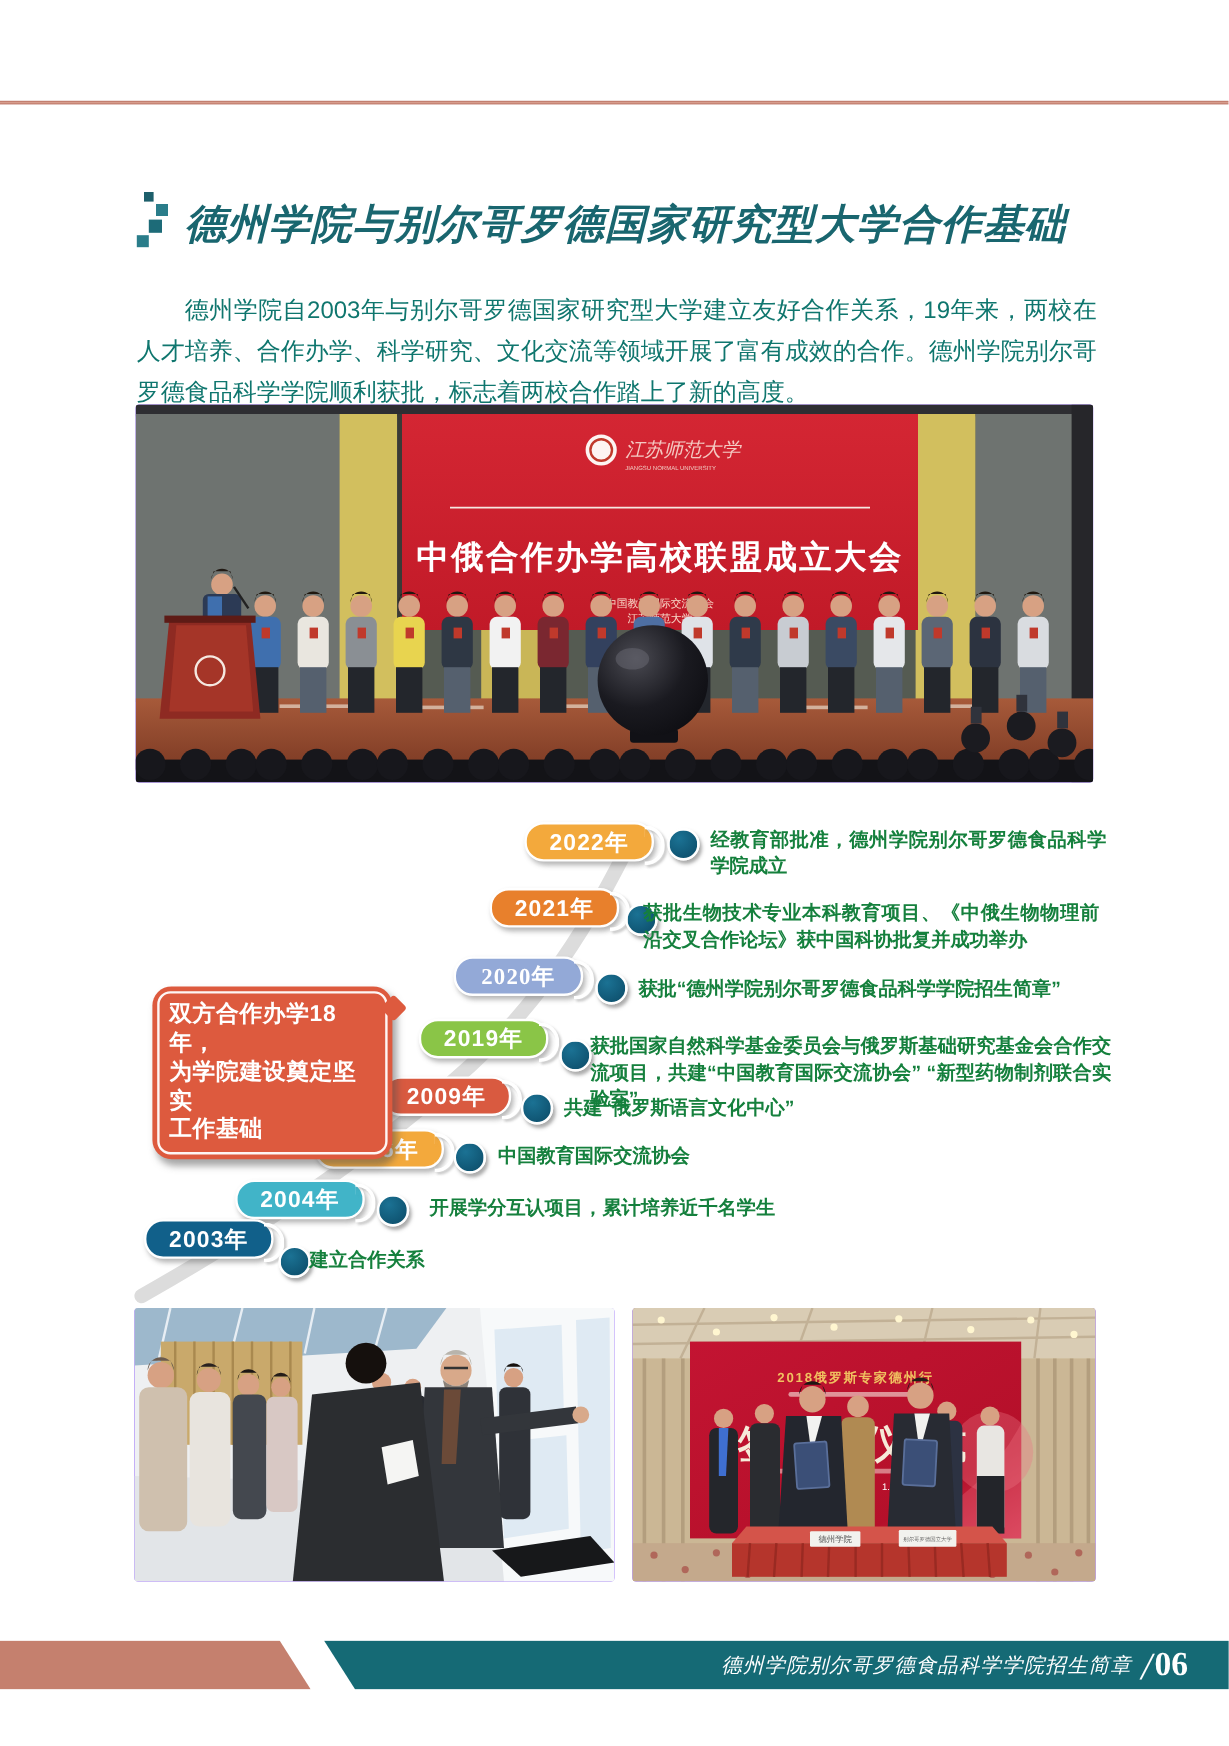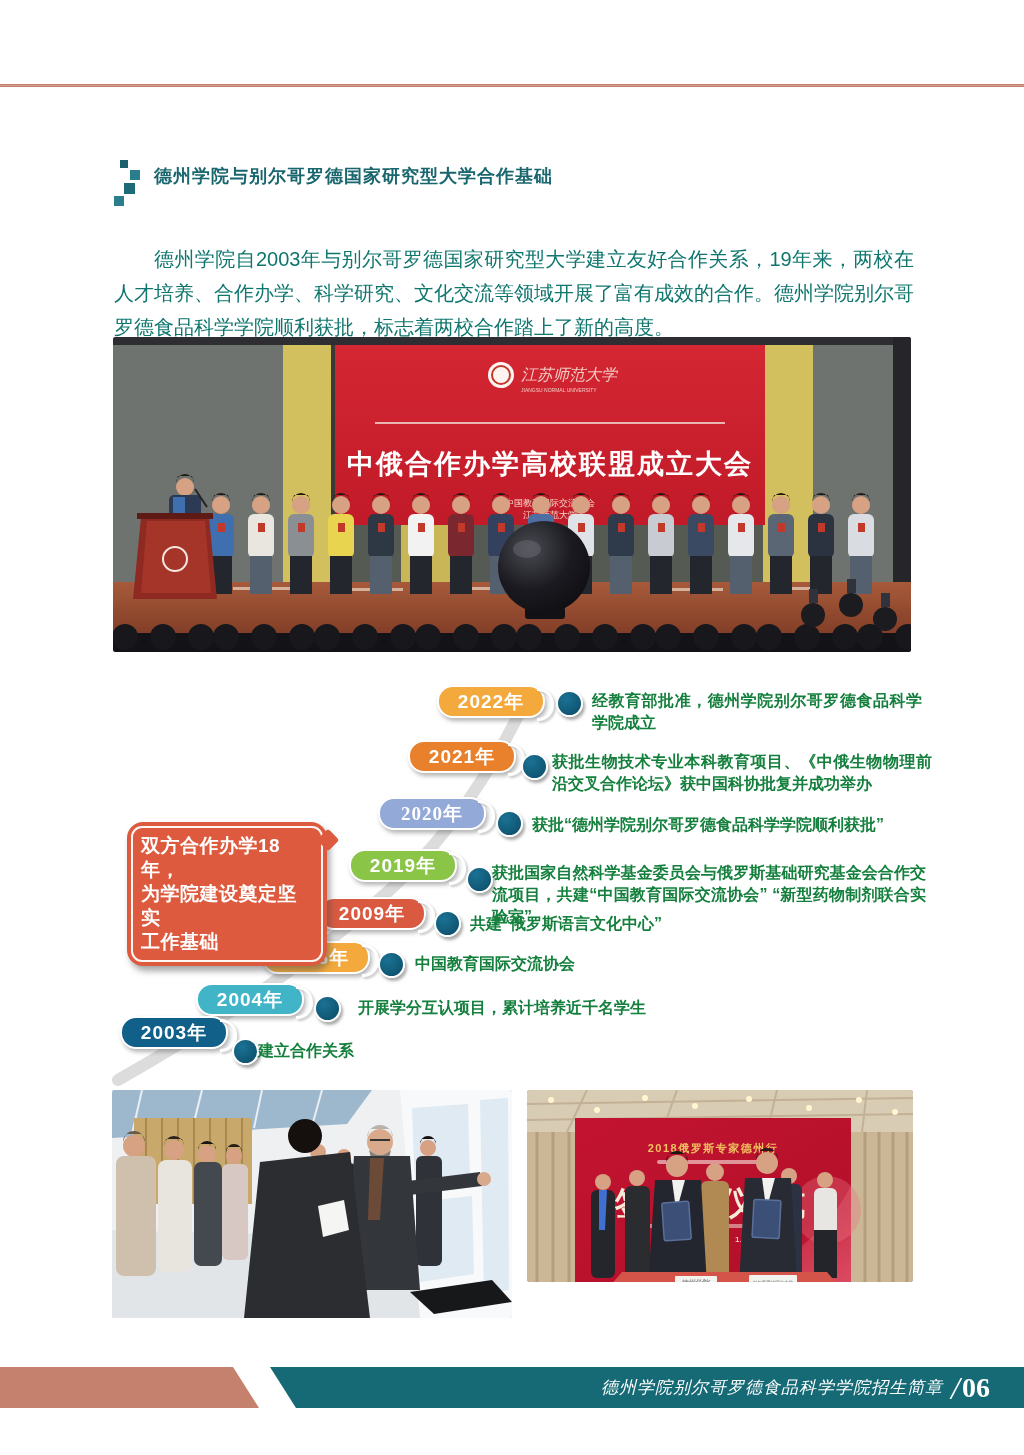--- a/index.html
+++ b/index.html
@@ -9,46 +9,46 @@
   .top-rule{position:absolute;left:0;top:84px;width:1024px;height:3px;
             background:linear-gradient(#b56a5b,#d9a090,#b56a5b);}
   
   .title-wrap{position:absolute;left:112px;top:158px;width:820px;height:52px;}
   .title-icon{position:absolute;left:0;top:2px;width:36px;height:48px;}
   .title-icon i{position:absolute;display:block;}
   .title-icon .s1{left:8px;top:0;width:8px;height:8px;background:#1d5f6b;}
   .title-icon .s2{left:18px;top:10px;width:10px;height:10px;background:#2a7d8a;}
   .title-icon .s3{left:12px;top:23px;width:11px;height:11px;background:#1d6b78;}
   .title-icon .s4{left:2px;top:36px;width:10px;height:10px;background:#2a7d8a;}
-  .page-title{position:absolute;left:42px;top:6px;font-size:18px;font-weight:bold;color:#19666f;letter-spacing:1px;white-space:nowrap;}
+  .page-title{position:absolute;left:42px;top:6px;font-size:34px;font-weight:bold;color:#19666f;letter-spacing:1px;white-space:nowrap;font-style:italic;}
   
   .intro{position:absolute;left:114px;top:222px;width:800px;font-size:20px;line-height:34px;
          color:#0f766e;text-align:justify;text-indent:2em;}
   
   .photo{position:absolute;border-radius:3px;overflow:hidden;background:#8b5cf6;}
   .photo-main{left:113px;top:337px;width:798px;height:315px;}
   .photo-left{left:112px;top:1090px;width:400px;height:228px;}
-  .photo-right{left:527px;top:1090px;width:386px;height:192px;}
+  .photo-right{left:527px;top:1090px;width:386px;height:228px;}
   .photo svg{display:block;}
   
   .timeline{position:absolute;left:0;top:0;width:1024px;height:1455px;pointer-events:none;}
   .swoosh{position:absolute;left:0;top:0;}
   .pill{position:absolute;width:104px;height:29px;border-radius:16px;border:2px solid #fff;
         box-shadow:2px 3px 4px rgba(90,90,90,.45);display:flex;align-items:center;justify-content:center;
         color:#fff;font-size:19px;font-weight:bold;letter-spacing:1px;}
   .pill::after{content:'';position:absolute;right:-11px;top:1px;width:14px;height:27px;
         border:3px solid #fff;border-left:none;border-radius:0 16px 16px 0;
         filter:drop-shadow(2px 2px 1px rgba(120,120,120,.4));}
   .dot{position:absolute;width:23px;height:23px;border-radius:50%;
        background:radial-gradient(circle at 35% 30%,#1b7294,#0b4a66);
        border:2px solid #fff;box-shadow:2px 3px 3px rgba(90,90,90,.5);}
   .t-desc{position:absolute;font-size:16px;font-weight:700;color:#15803d;line-height:22px;text-align:justify;}
   
   .p0{left:437px;top:685px;} .d0{left:556px;top:690px;} .x0{left:592px;top:690px;width:330px;}
-  .p1{left:408px;top:740px;} .d1{left:521px;top:753px;} .x1{left:552px;top:751px;width:380px;}
+  .p1{left:408px;top:740px;} .d1{left:521px;top:753px;} .x1{left:536px;top:751px;width:380px;}
   .p2{left:378px;top:797px;} .d2{left:496px;top:810px;} .x2{left:532px;top:814px;width:390px;}
   .p3{left:349px;top:849px;} .d3{left:466px;top:866px;} .x3{left:492px;top:862px;width:434px;}
   .p4{left:318px;top:897px;} .d4{left:434px;top:910px;} .x4{left:470px;top:913px;width:320px;}
   .p5{left:262px;top:941px;} .d5{left:378px;top:951px;} .x5{left:415px;top:953px;width:300px;}
   .p6{left:196px;top:983px;} .d6{left:314px;top:995px;} .x6{left:358px;top:997px;width:420px;}
   .p7{left:120px;top:1016px;} .d7{left:232px;top:1038px;} .x7{left:258px;top:1040px;width:300px;}
   
   .callout{position:absolute;left:127px;top:822px;width:200px;background:#dd5a3e;border-radius:16px;
            box-shadow:3px 5px 6px rgba(80,80,80,.5);padding:12px 12px 12px 14px;box-sizing:border-box;}
   .callout::before{content:'';position:absolute;inset:4px;border:2px solid rgba(255,255,255,.95);border-radius:11px;pointer-events:none;}
@@ -288,21 +288,21 @@
     <div class="pill p1" style="background: rgb(232, 128, 44);">
         <span>2021年</span>
       </div>
     <div class="dot d1"></div>
     <div class="t-desc x1">获批生物技术专业本科教育项目、《中俄生物物理前沿交叉合作论坛》获中国科协批复并成功举办</div>
 
     <div class="pill p2" style="background: rgb(147, 169, 215); font-family: Liberation Serif, serif;">
         <span>2020年</span>
       </div>
     <div class="dot d2"></div>
-    <div class="t-desc x2">获批“德州学院别尔哥罗德食品科学学院顺利获批”</div>
+    <div class="t-desc x2">获批“德州学院别尔哥罗德食品科学学院招生简章”</div>
 
     <div class="pill p3" style="background: rgb(138, 197, 71);">
         <span>2019年</span>
       </div>
     <div class="dot d3"></div>
     <div class="t-desc x3">获批国家自然科学基金委员会与俄罗斯基础研究基金会合作交流项目，共建“中国教育国际交流协会” “新型药物制剂联合实验室”</div>
 
     <div class="pill p4" style="background: rgb(217, 90, 64);">
         <span>2009年</span>
       </div>

